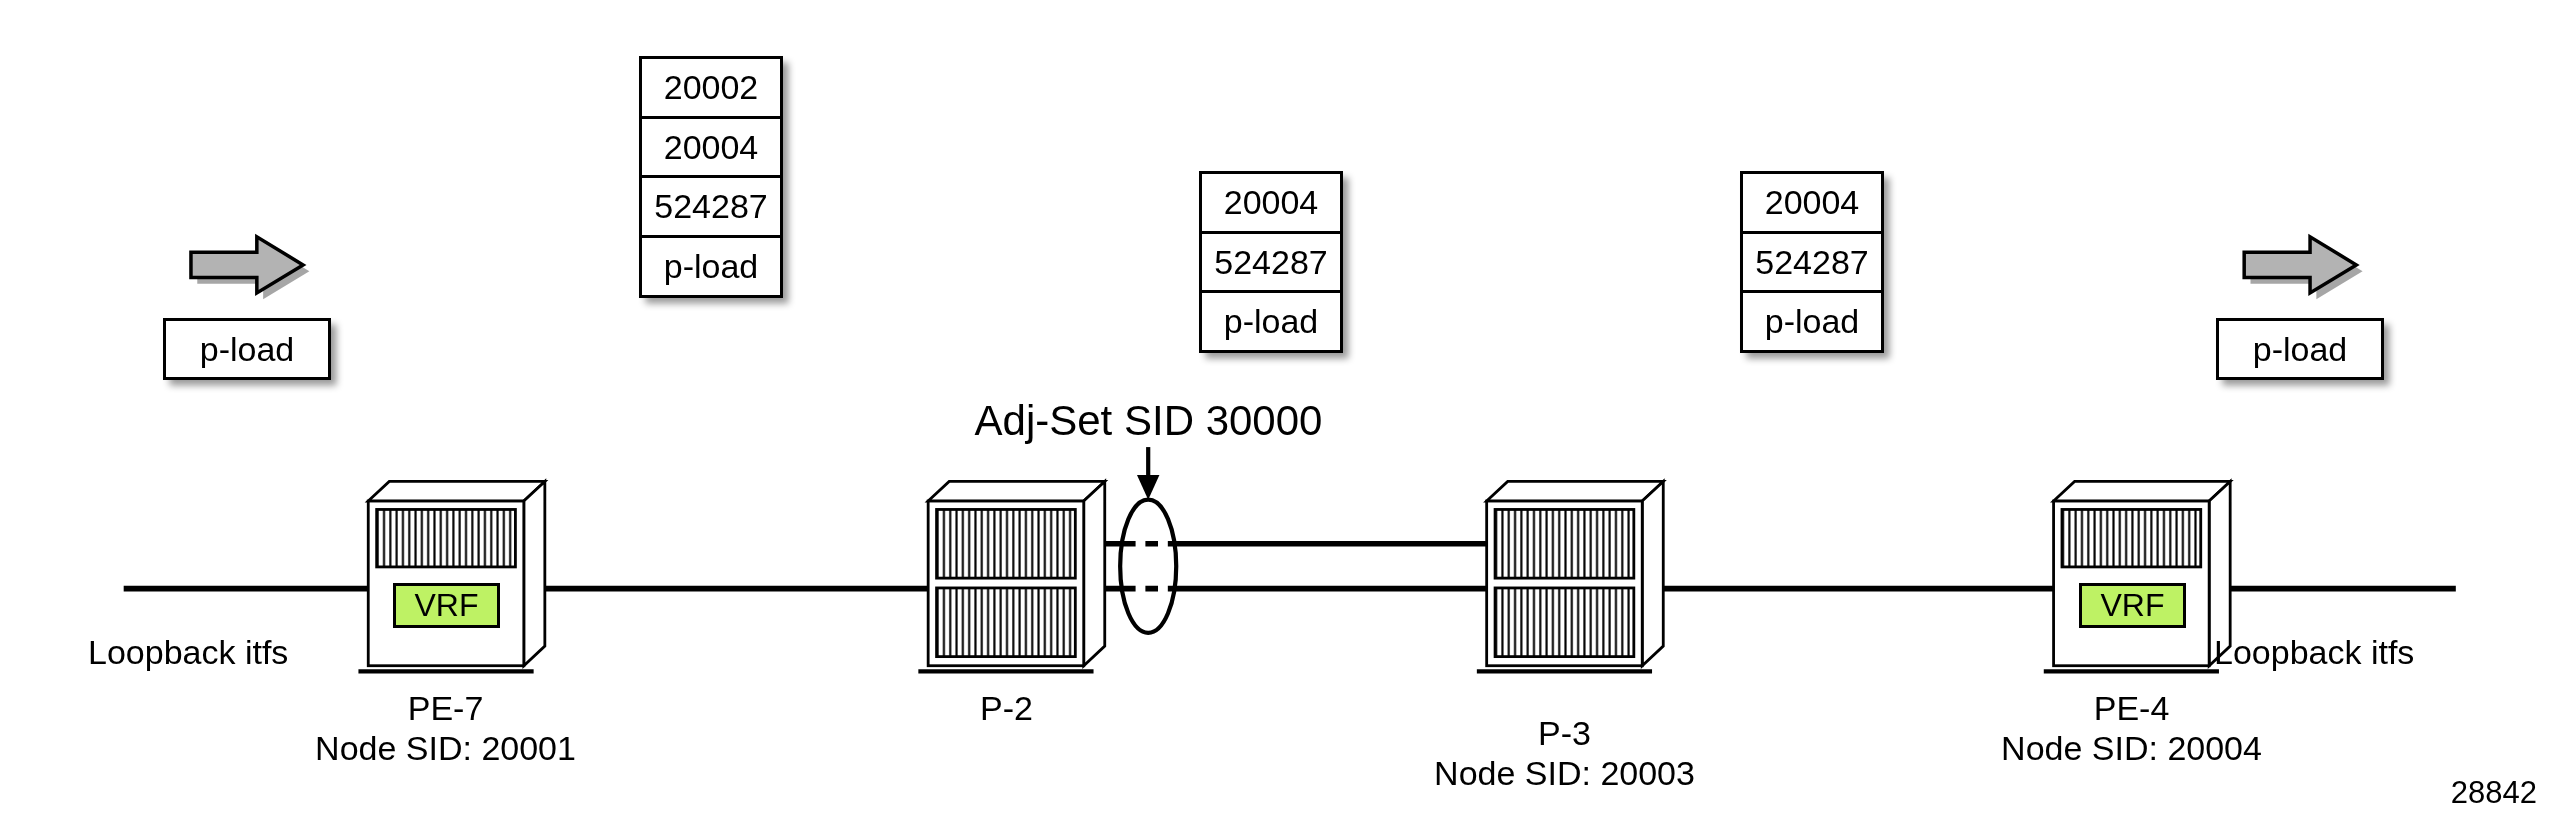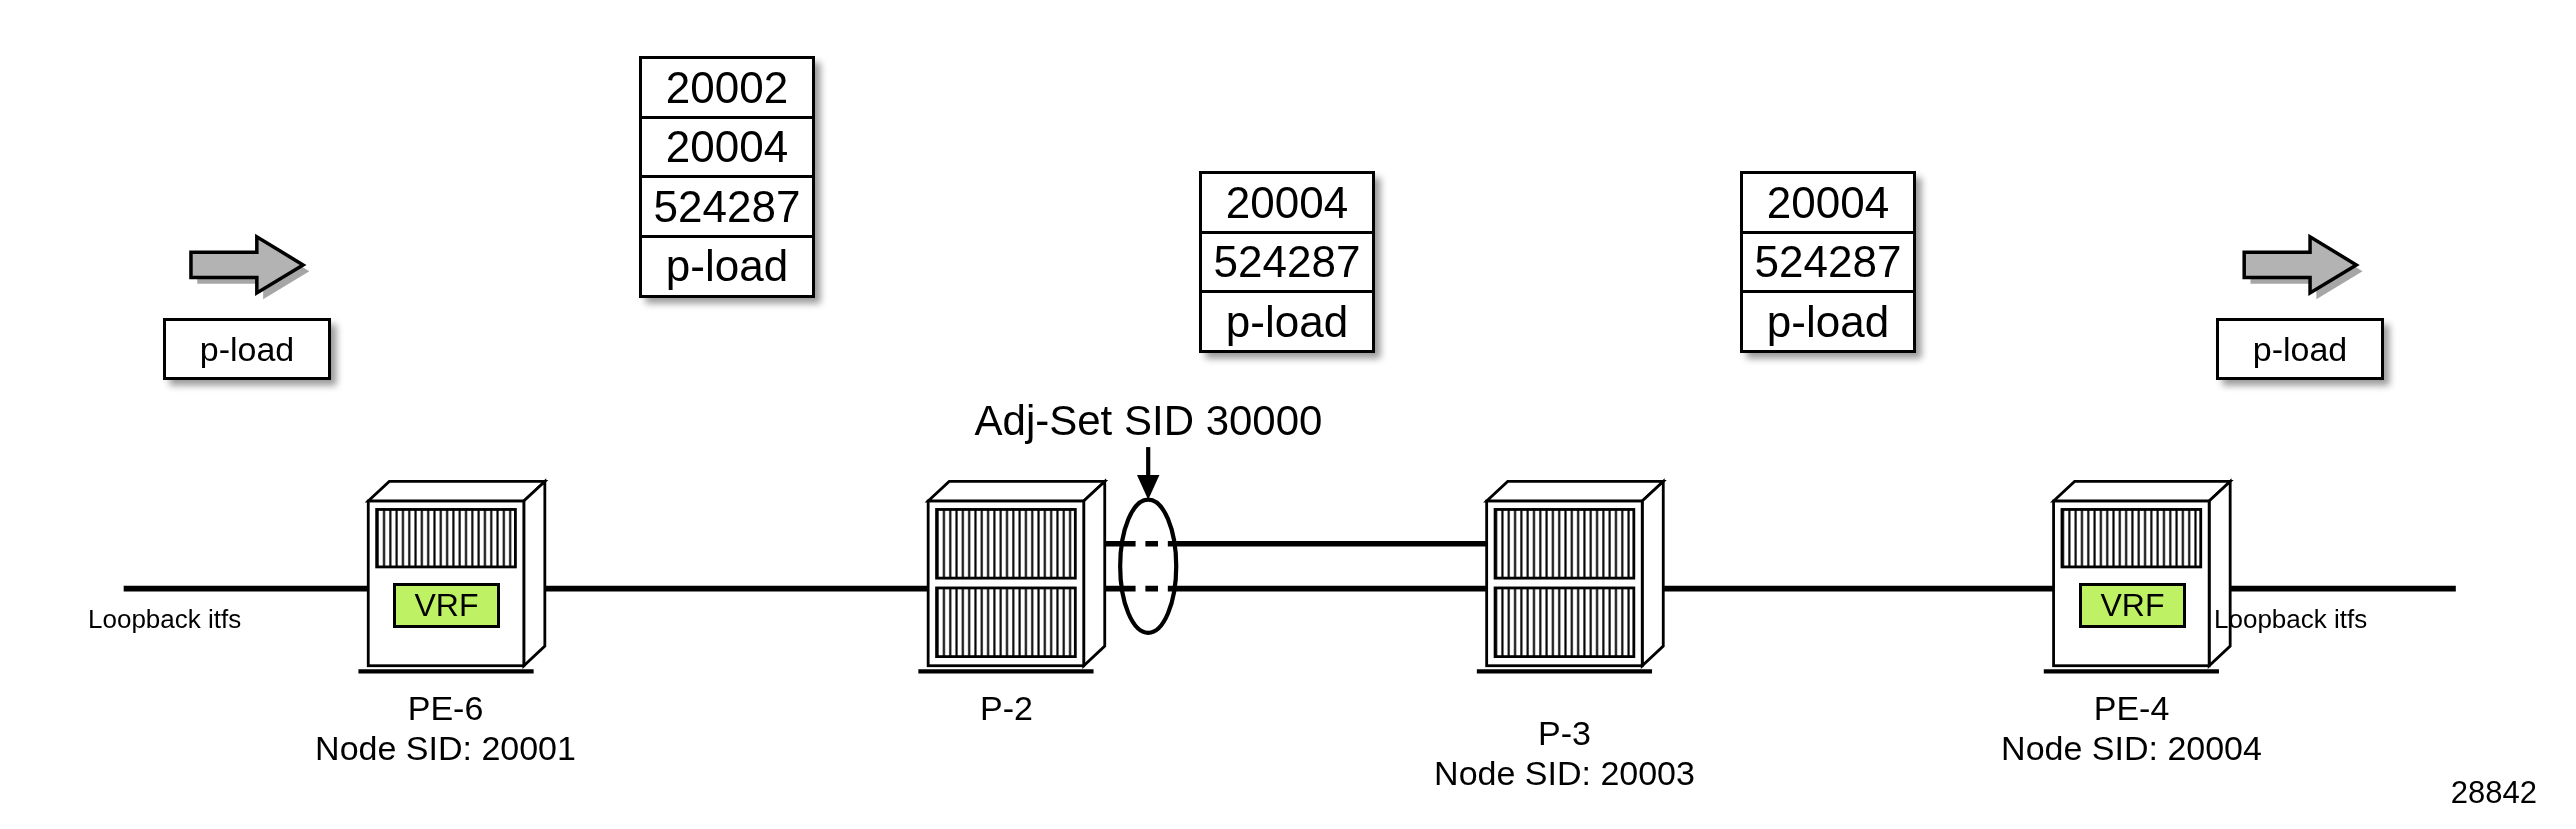--- a/index.html
+++ b/index.html
@@ -21,27 +21,27 @@
     display:flex;align-items:center;justify-content:center;
     font-size:34px;
     box-shadow:6.3px 6.3px 7px rgba(0,0,0,0.40);
   }
   .stack{
     position:absolute;
     display:flex;flex-direction:column;
     box-shadow:6.3px 6.3px 7px rgba(0,0,0,0.40);
   }
   .stack .cell{
-    width:176px;height:63px;
+    width:144px;height:63px;
     box-sizing:border-box;
     border:3.5px solid #000;
     margin-top:-3.5px;
     background:#fff;
     display:flex;align-items:center;justify-content:center;
-    font-size:44px;
+    font-size:34px;
   }
   .stack .cell:first-child{margin-top:0;}
   .annotation{
     position:absolute;
     left:938px;top:397px;width:421px;
     text-align:center;
     font-size:42px;
   }
   .router-label{
     position:absolute;
@@ -52,22 +52,22 @@
   .vrf-box{
     position:absolute;
     width:107px;height:45px;
     box-sizing:border-box;
     border:3.5px solid #000;
     background:#bef264;
     display:flex;align-items:center;justify-content:center;
     font-size:32px;
   }
   .itf-label{
-    position:absolute;top:600px;
-    font-size:26px;line-height:39px;
+    position:absolute;top:633px;
+    font-size:34px;line-height:39px;
     white-space:nowrap;
     text-align:center;
   }
   .fig-num{
     position:absolute;
     left:2425px;top:775px;width:112px;
     text-align:right;
     font-size:31px;
   }
 </style>
@@ -179,21 +179,21 @@
     <span>VRF</span>
   </div>
   <div class="vrf-box" style="left:2079px;top:583px;">
     <span>VRF</span>
   </div>
 
   <div class="itf-label" style="left:88px;">Loopback itfs</div>
   <div class="itf-label" style="left:2214px;">Loopback itfs</div>
 
   <div class="router-label" style="left:200px;">
-    <div>PE-6</div>
+    <div>PE-7</div>
     <div>Node SID: 20001</div>
   </div>
   <div class="router-label" style="left:761px;">
     <div>P-2</div>
   </div>
   <div class="router-label" style="left:1319px;margin-top:25px;">
     <div>P-3</div>
     <div>Node SID: 20003</div>
   </div>
   <div class="router-label" style="left:1886px;">

